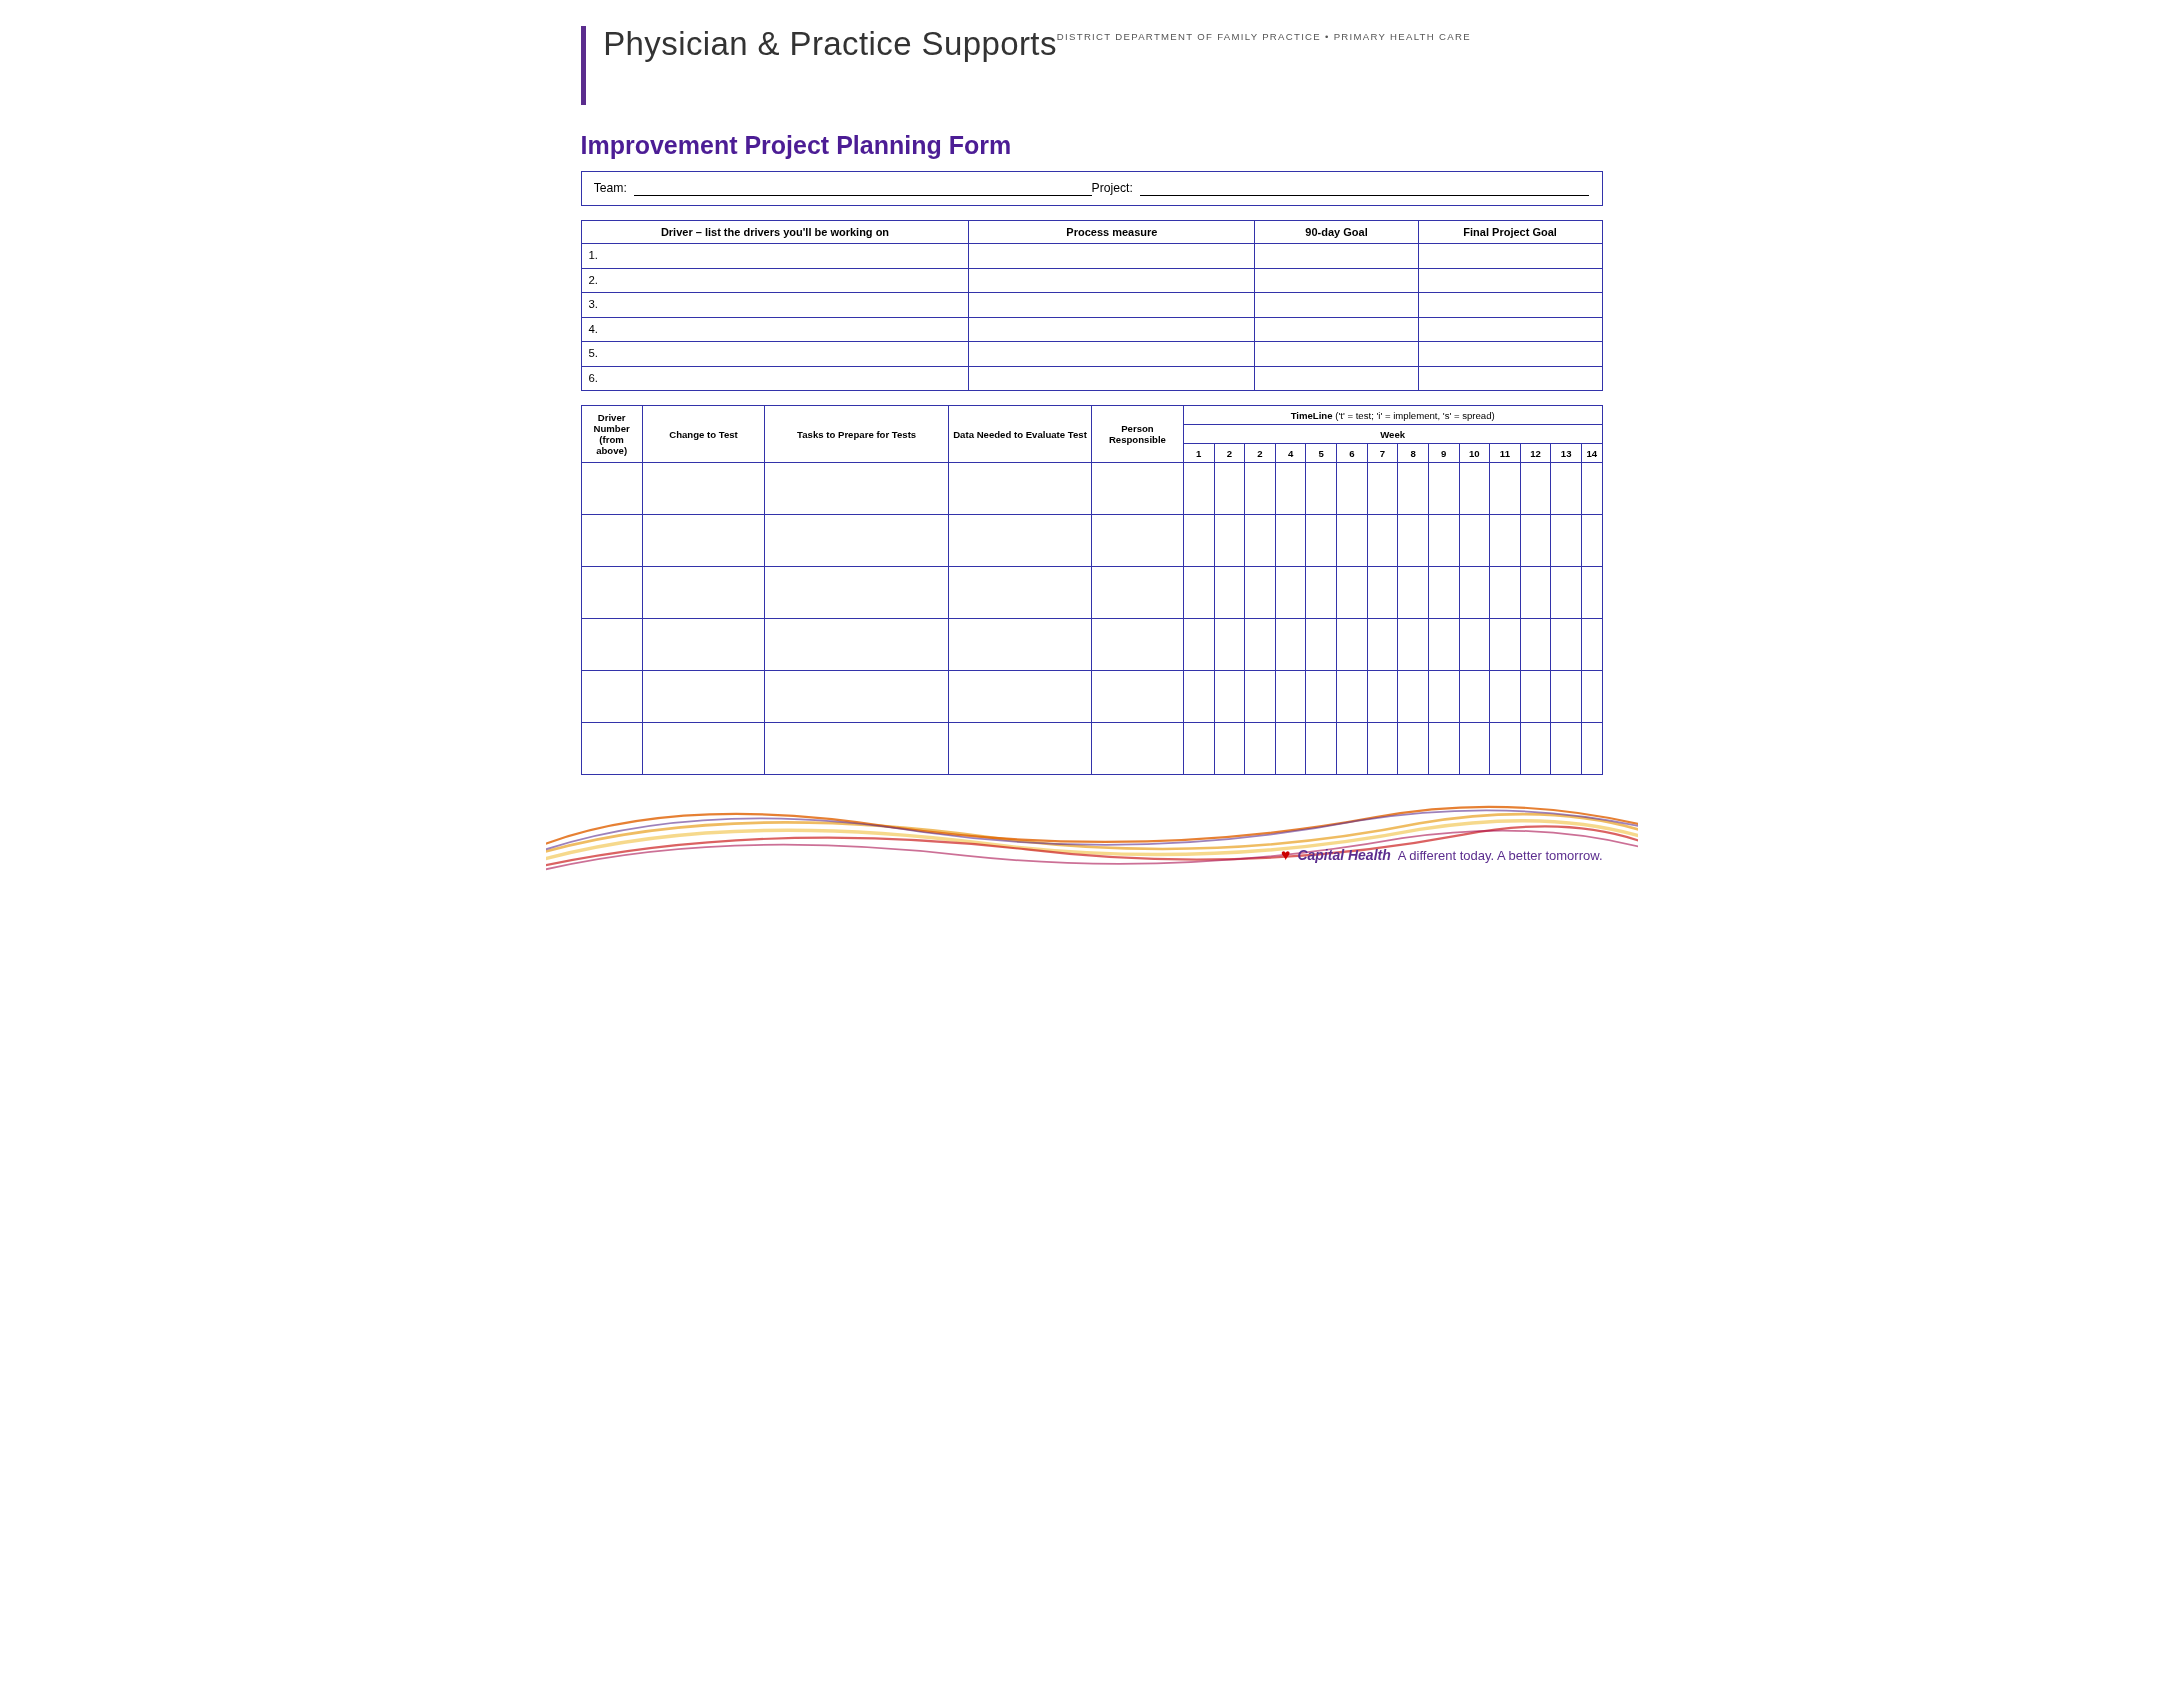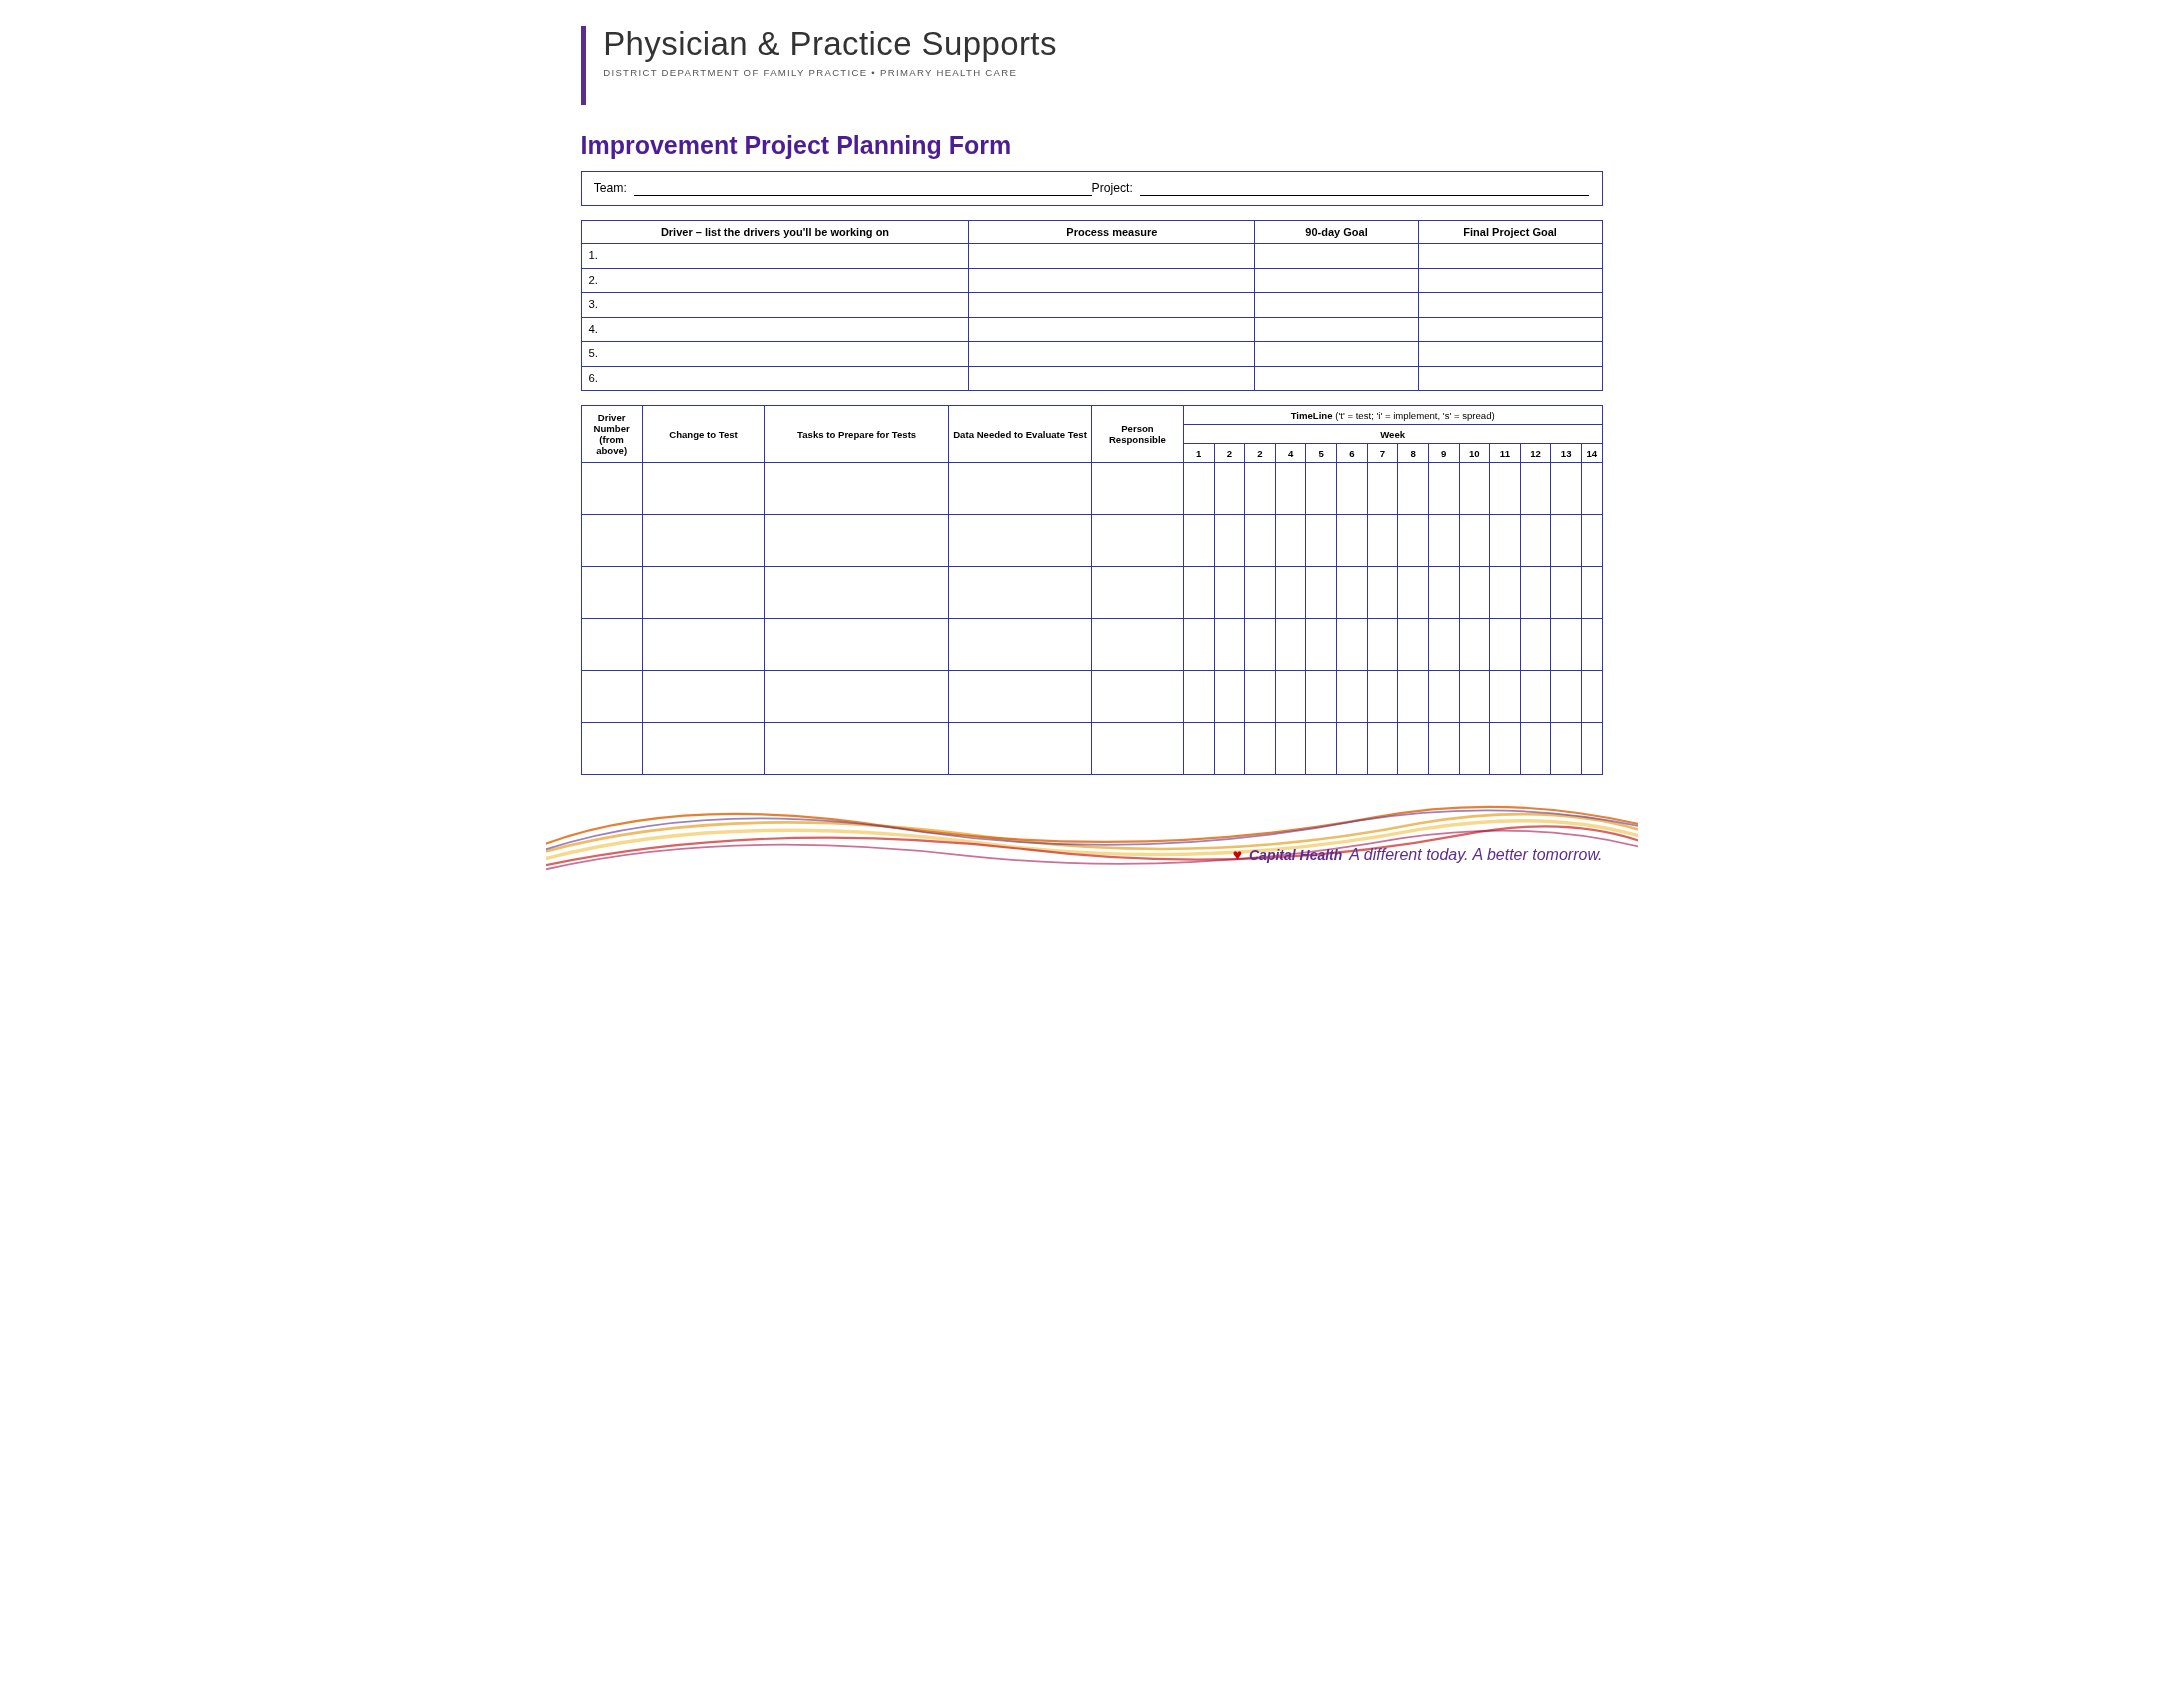--- a/index.html
+++ b/index.html
@@ -20,21 +20,21 @@
     }
     .header-bar {
       width: 5.2px;
       background: #5b2d8e;
       height: 79px;
       margin-right: 17.5px;
       flex-shrink: 0;
     }
     .header-text-block {
       display: flex;
-      flex-direction: column;
+      flex-direction: row;
       justify-content: center;
     }
     .header-title {
       font-size: 33px;
       font-weight: 300;
       color: #333;
       letter-spacing: 0.4px;
       line-height: 1.1;
     }
     .header-subtitle {
@@ -163,23 +163,22 @@
       align-items: center;
       gap: 7px;
     }
     .capital-health-text {
       font-size: 14px;
       font-weight: bold;
       color: #5b2d8e;
       font-style: italic;
     }
     .tagline {
-      font-size: 16px;
+      font-size: 13px;
       color: #5b2d8e;
-      font-style: italic;
     }
     .heart-icon {
       color: #c00;
       font-size: 15.7px;
     }
   </style>
 </head>
 <body>
 
 <div class="header">

